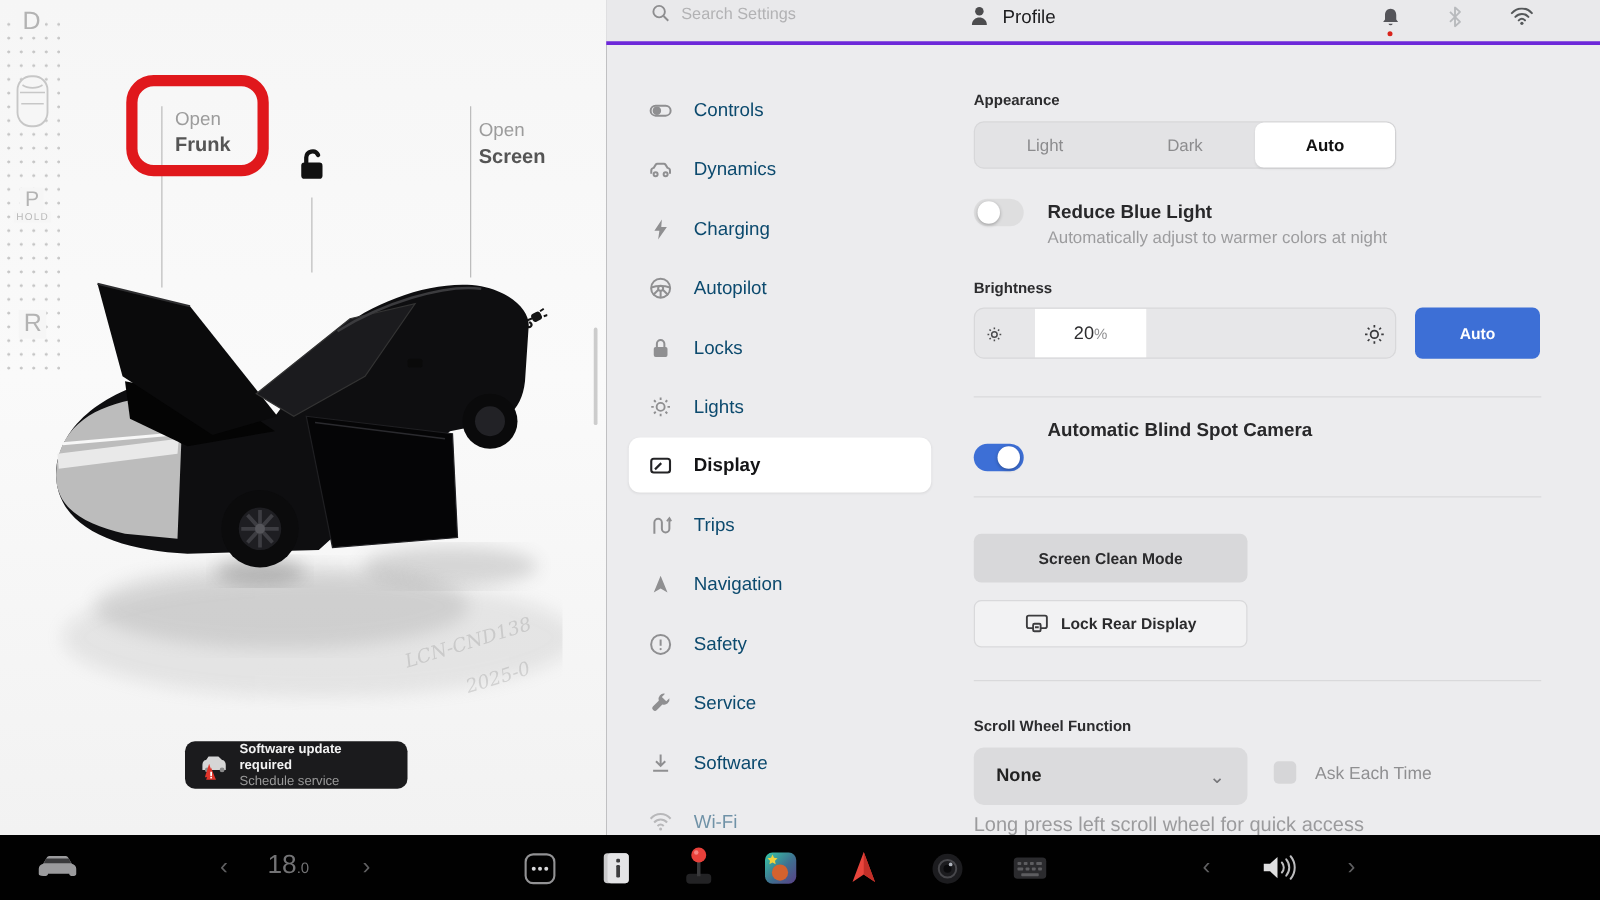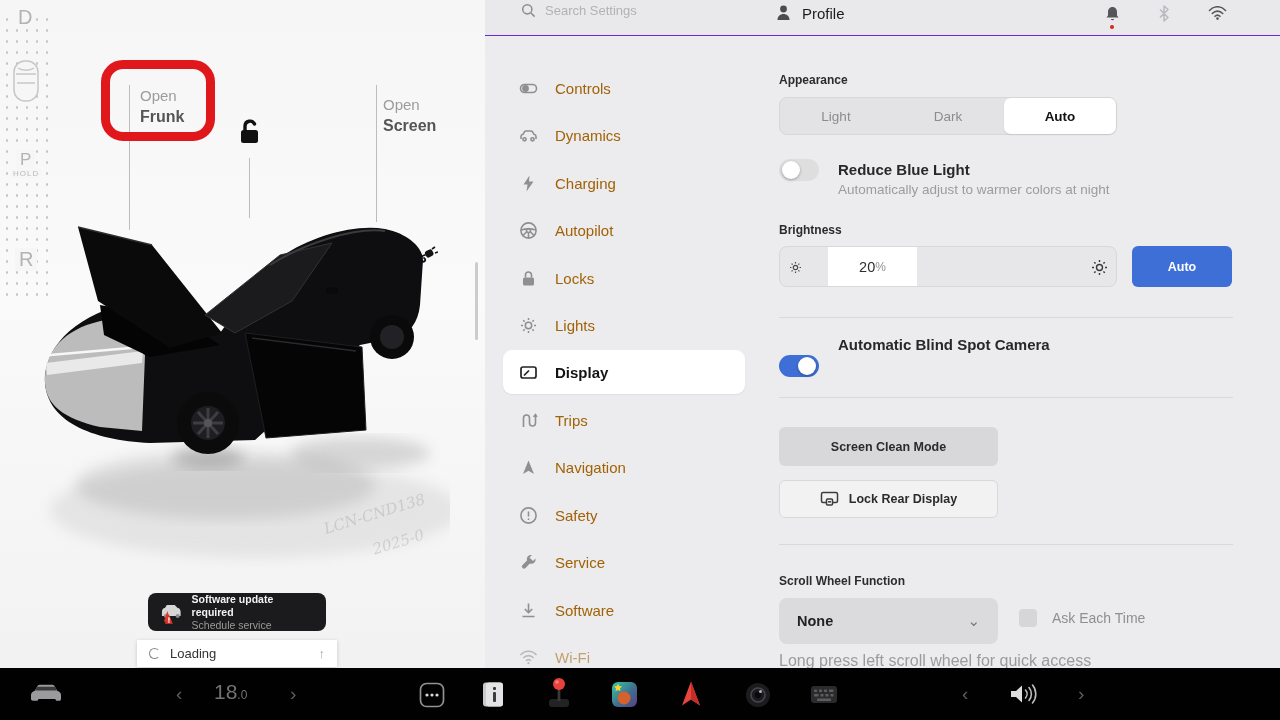--- a/index.html
+++ b/index.html
@@ -34,27 +34,27 @@
   .spinner { width:11px; height:11px; border:1.7px solid #8a8a8a; border-right-color:transparent;
     border-radius:50%; }
   .loading-label { color:#333; font-size:13px; flex:1; }
   .loading-arrow { color:#9d9d9d; font-size:13px; }
 
   .left-scrollbar { left:475px; top:262px; width:3px; height:78px; background:#cccccc; border-radius:2px;}
 
   
   .settings-panel { left:485px; top:0; width:795px; height:668px; background:#ececee; }
   .settings-header { left:0; top:0; width:795px; height:36px; background:#e9e9eb;
-    border-bottom:1px solid #6d28d9; }
+    border-bottom:3px solid #6d28d9; }
   .search-ph { color:#b2b2b4; font-size:13px; }
   .header-title { color:#1c1c1e; font-size:15px; font-weight:normal; }
   .bell-dot { width:4px; height:4px; border-radius:50%; background:#d9241c; }
 
   .side-item { left:18px; width:242px; height:44px; display:flex; align-items:center;
-    gap:17px; padding-left:16px; border-radius:9px; color:#a16207; font-size:15px; }
+    gap:17px; padding-left:16px; border-radius:9px; color:#0c4a6e; font-size:15px; }
   .side-item svg { stroke:#8f8f91; }
   .side-item.selected { background:#fff; color:#141416; font-weight:bold;
     box-shadow:0 1px 2px rgba(0,0,0,.06); }
   .side-item.selected svg { stroke:#232325; }
   .side-item.dimmed { opacity:.55; }
 
   .sec-label { color:#2c2c2e; font-size:12px; font-weight:bold; }
   .divider { height:1px; background:#d9d9db; width:454px; left:779px; }
 
   .segmented { left:779px; top:97px; width:338px; height:38px; background:#e3e3e5;
@@ -205,25 +205,20 @@
         <path d="M7,25 L15,25 L11,15 Z" fill="#e0352b"></path>
         <rect x="10.4" y="18.5" width="1.4" height="3.4" fill="#fff"></rect>
           <rect x="10.4" y="22.6" width="1.4" height="1.3" fill="#fff"></rect>
       </svg>
       <div>
         <div class="toast-title">Software update required</div>
         <div class="toast-sub">Schedule service</div>
       </div>
     </div>
 
-    <div class="abs loading-bar">
-      <div class="spinner"></div>
-      <div class="loading-label">Loading</div>
-      <div class="loading-arrow">↑</div>
-    </div>
 
     <div class="abs left-scrollbar"></div>
   </div>
 
   <div class="abs settings-panel">
 
     <div class="abs settings-header">
       <svg class="abs" style="left:36px;top:3px;" width="15" height="15" viewBox="0 0 15 15">
         <circle cx="6.3" cy="6.3" r="4.6" fill="none" stroke="#8d8d8f" stroke-width="1.5"></circle>
         <path d="M9.8,9.8 L13.6,13.6" stroke="#8d8d8f" stroke-width="1.5"></path>

